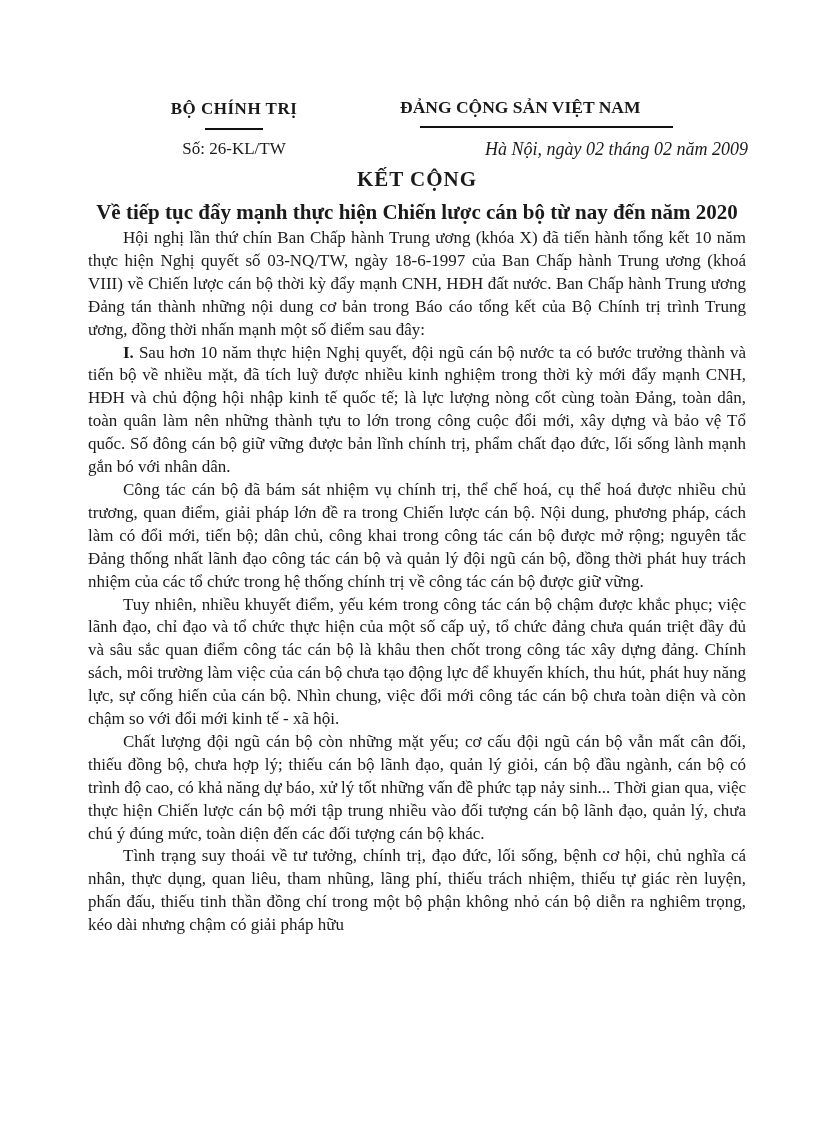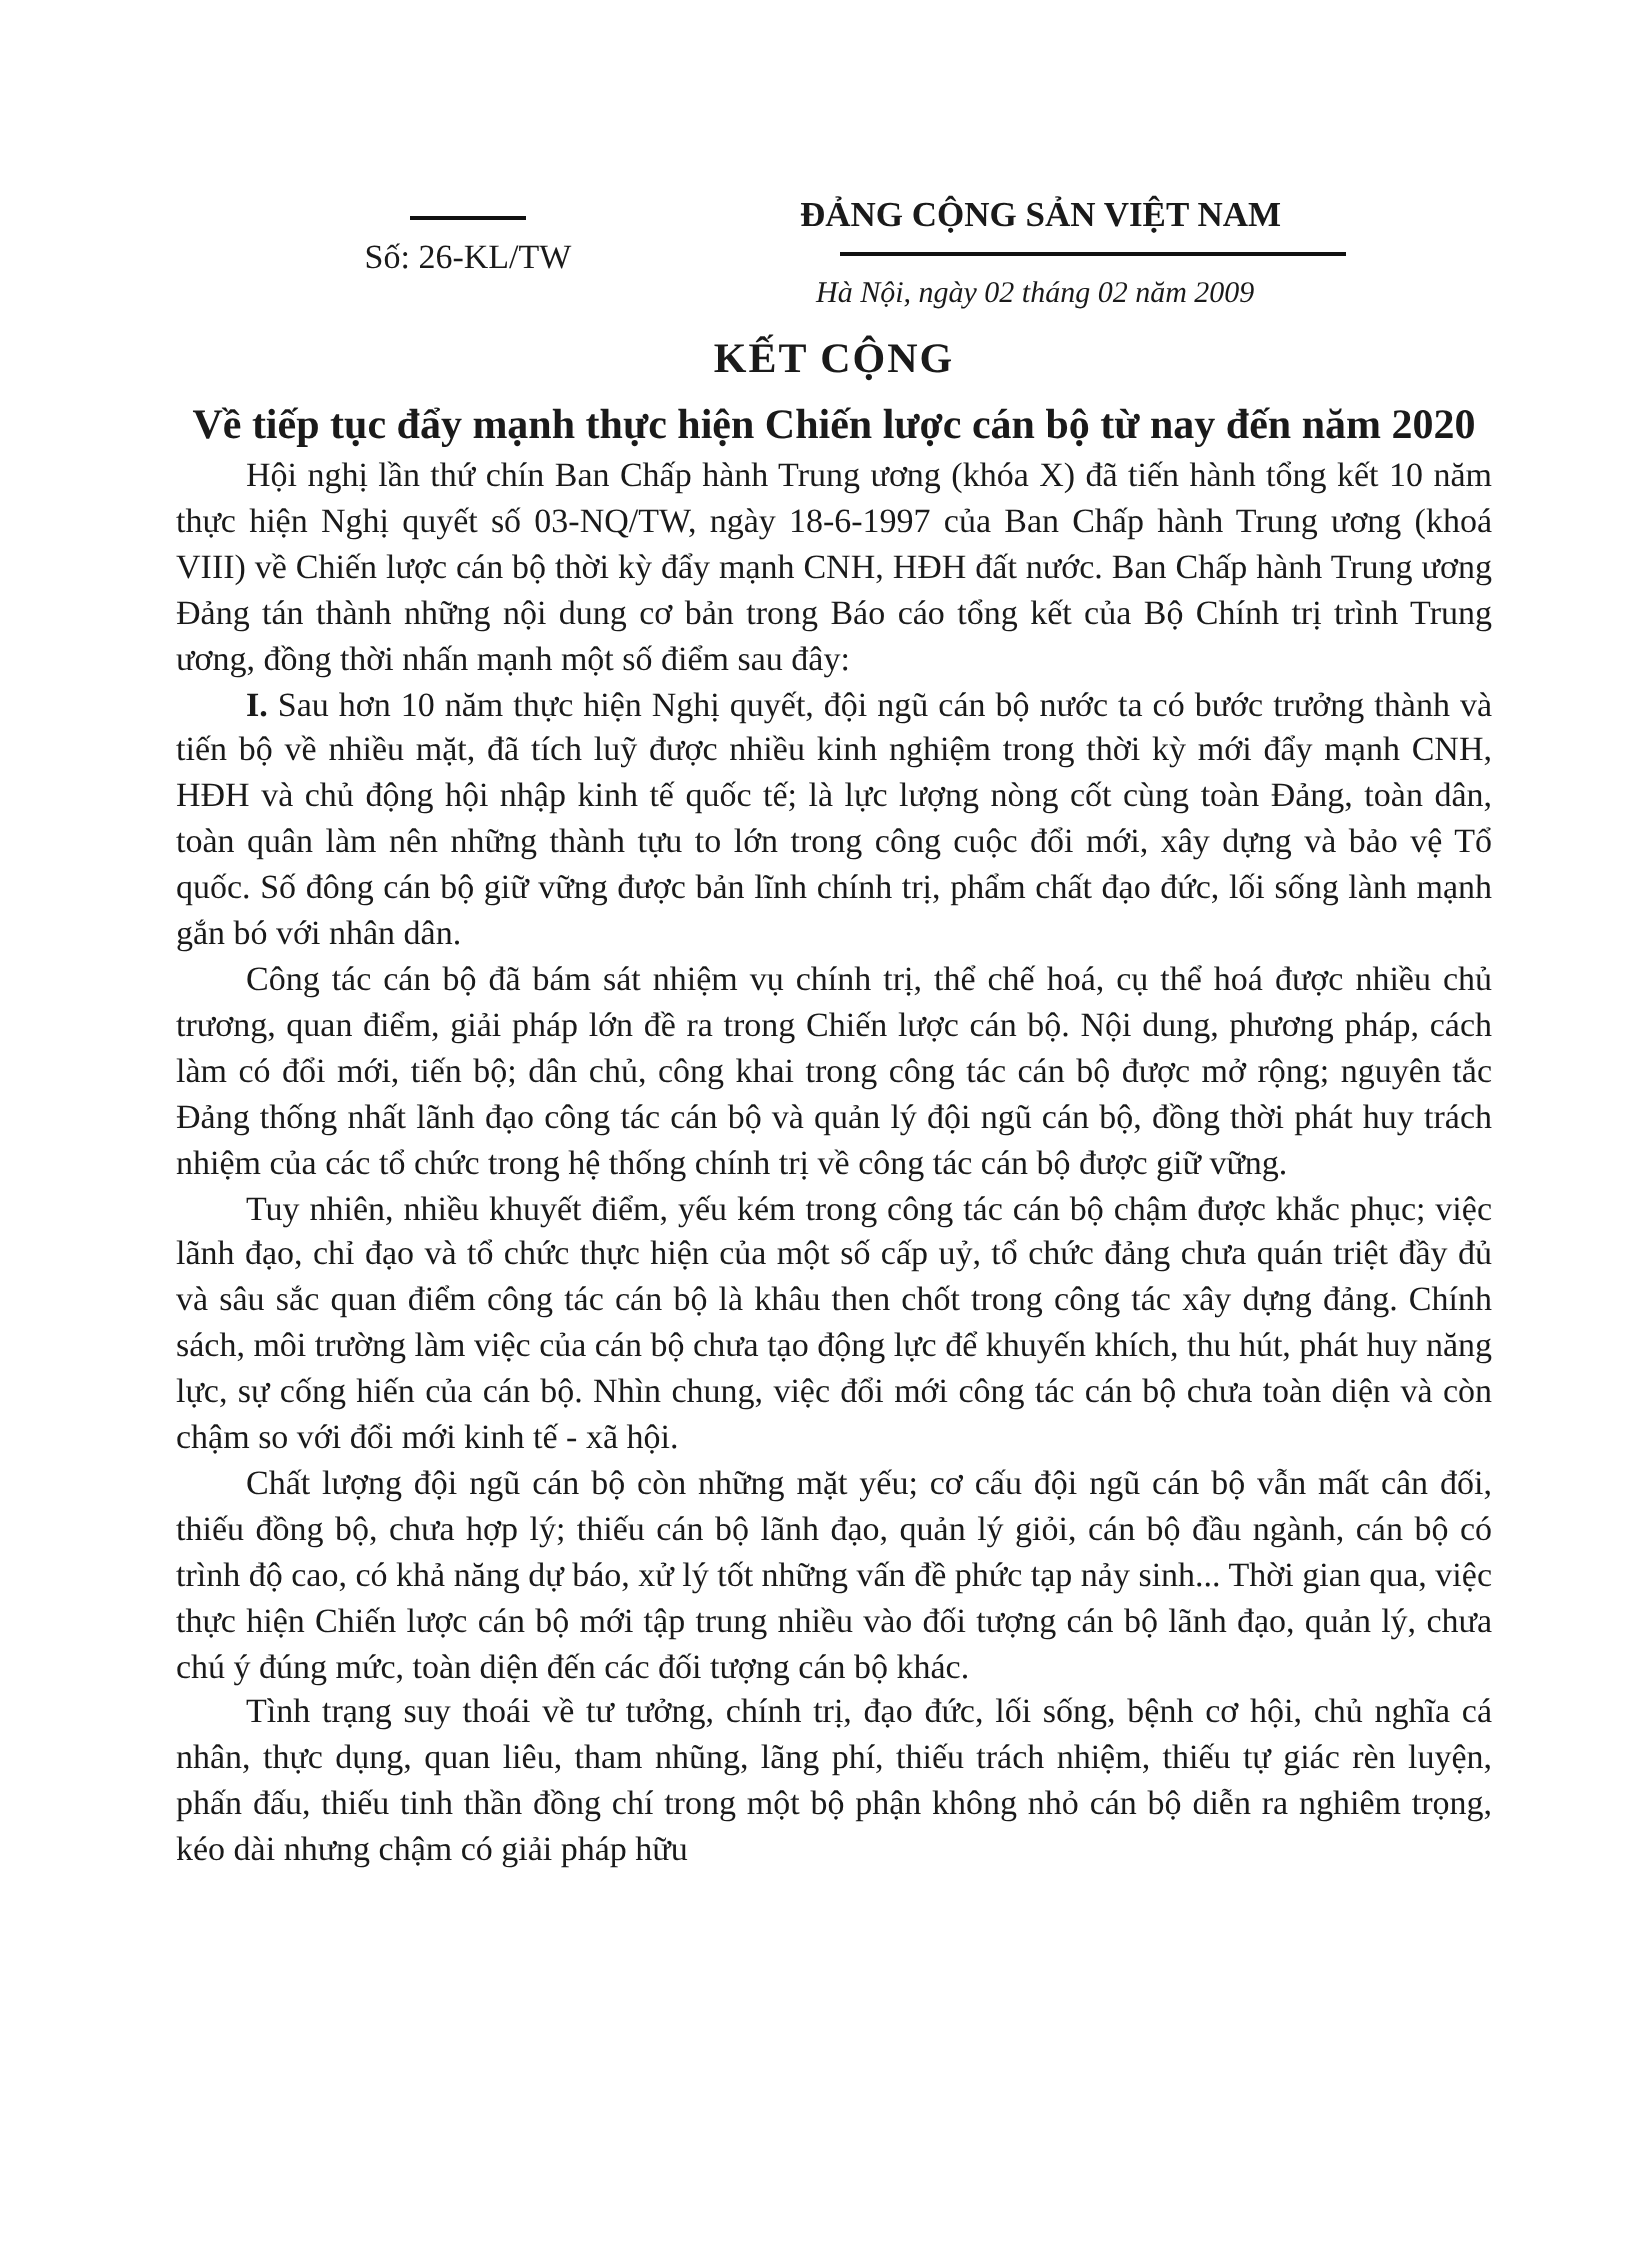--- a/index.html
+++ b/index.html
@@ -57,23 +57,23 @@
     width: 253px;
     border: none;
     border-top: 2px solid #111111;
     margin: 8px auto 0 auto;
   }
   .place-date {
     position: absolute;
     left: 408px;
     top: 139px;
     width: 340px;
-    text-align: left;
+    text-align: right;
     font-style: italic;
-    font-size: 15px;
+    font-size: 18px;
     white-space: nowrap;
   }
   
   .title-block {
     position: absolute;
     left: 88px;
     top: 167px;
     width: 658px;
     text-align: center;
   }
@@ -106,20 +106,21 @@
   .lead {
     font-weight: bold;
   }
 </style>
 </head>
 <body>
 
 <div class="page">
 
   <div class="col-left">
+    <div class="org-name">BỘ CHÍNH TRỊ</div>
     <hr class="org-divider">
     <div class="doc-number">Số: 26-KL/TW</div>
   </div>
 
   <div class="col-right">
     <div class="party-name">ĐẢNG CỘNG SẢN VIỆT NAM</div>
     <hr class="party-divider">
   </div>
 
   <div class="place-date">Hà Nội, ngày 02 tháng 02 năm 2009</div>

